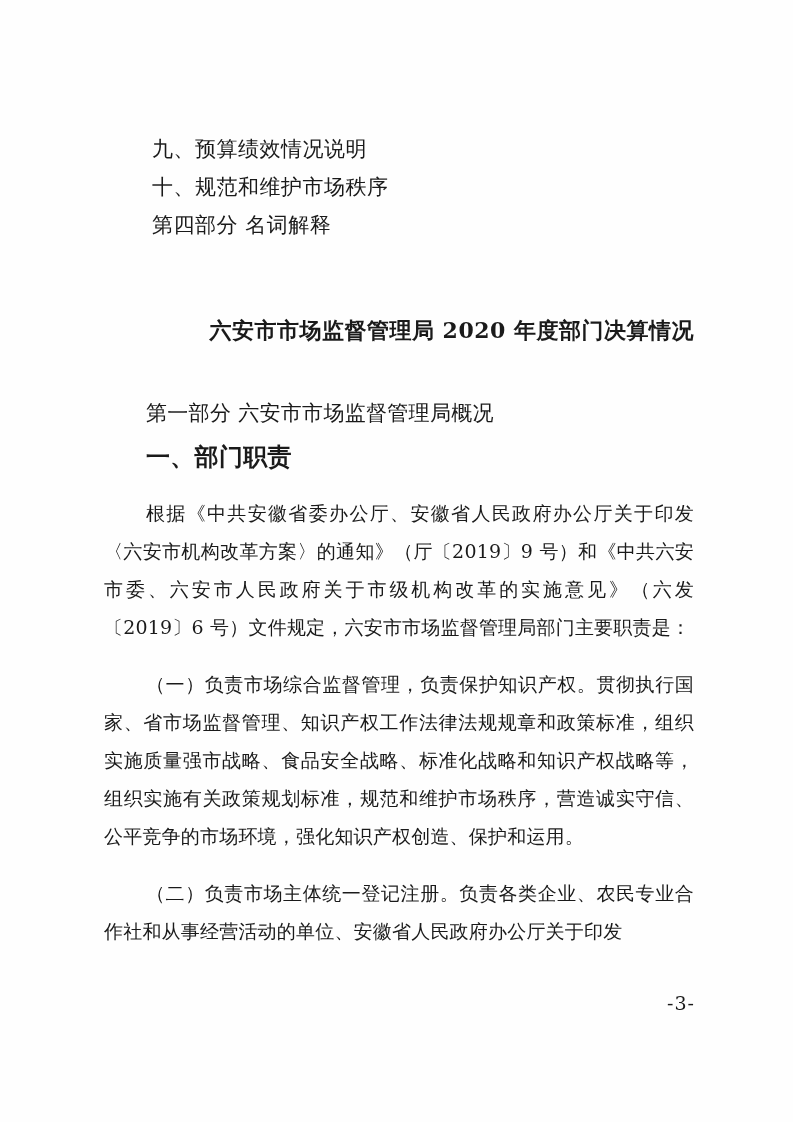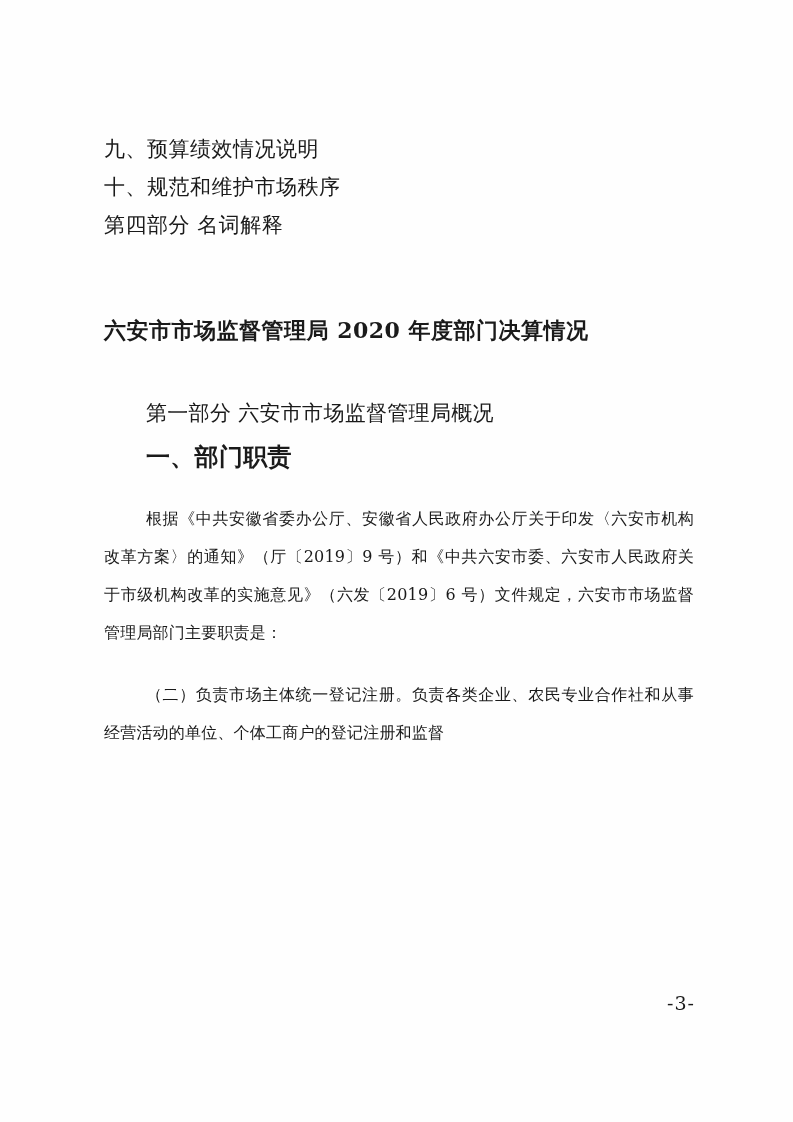--- a/index.html
+++ b/index.html
@@ -20,27 +20,28 @@
     position: absolute;
     left: 104px;
     top: 130px;
     width: 590px;
   }
   .toc-line {
     font-size: 21px;
     line-height: 38px;
     letter-spacing: 0.5px;
     white-space: nowrap;
+    margin-left: 48px;
   }
   .toc-line.bold {
     font-weight: normal;
   }
   .doc-title {
     margin-top: 68px;
-    text-align: left;
+    text-align: right;
     font-size: 22px;
     font-weight: bold;
     letter-spacing: 0.5px;
     line-height: 36px;
   }
   .section-head {
     margin-top: 46px;
     font-size: 21px;
     font-weight: normal;
     text-indent: 42px;
@@ -49,22 +50,22 @@
   }
   .section-sub {
     margin-top: 6px;
     font-size: 24px;
     font-weight: bold;
     text-indent: 42px;
     line-height: 38px;
     letter-spacing: 0.3px;
   }
   .para {
-    margin-top: 24px;
-    font-size: 16px;
+    margin-top: 18px;
+    font-size: 19px;
     line-height: 38px;
     text-indent: 42px;
     text-align: justify;
     text-justify: inter-ideograph;
     letter-spacing: 0.2px;
   }
   .page-number {
     position: absolute;
     right: 98px;
     top: 992px;
@@ -81,18 +82,19 @@
     <div class="toc-line">九、预算绩效情况说明</div>
     <div class="toc-line">十、规范和维护市场秩序</div>
     <div class="toc-line bold">第四部分   名词解释</div>
 
     <div class="doc-title">六安市市场监督管理局 2020 年度部门决算情况</div>
 
     <div class="section-head">第一部分 六安市市场监督管理局概况</div>
     <div class="section-sub">一、部门职责</div>
 
     <p class="para">根据《中共安徽省委办公厅、安徽省人民政府办公厅关于印发〈六安市机构改革方案〉的通知》（厅〔2019〕9 号）和《中共六安市委、六安市人民政府关于市级机构改革的实施意见》（六发〔2019〕6 号）文件规定，六安市市场监督管理局部门主要职责是：</p>
-    <p class="para">（二）负责市场主体统一登记注册。负责各类企业、农民专业合作社和从事经营活动的单位、个体工商户的登记注册和监督</p>
+    <p class="para">（一）负责市场综合监督管理，负责保护知识产权。贯彻执行国家、省市场监督管理、知识产权工作法律法规规章和政策标准，组织实施质量强市战略、食品安全战略、标准化战略和知识产权战略等，组织实施有关政策规划标准，规范和维护市场秩序，营造诚实守信、公平竞争的市场环境，强化知识产权创造、保护和运用。</p>
+    <p class="para">（二）负责市场主体统一登记注册。负责各类企业、农民专业合作社和从事经营活动的单位、安徽省人民政府办公厅关于印发</p>
 
   </div>
 
   <div class="page-number">-3-</div>
 </div>
 
 </body></html>

